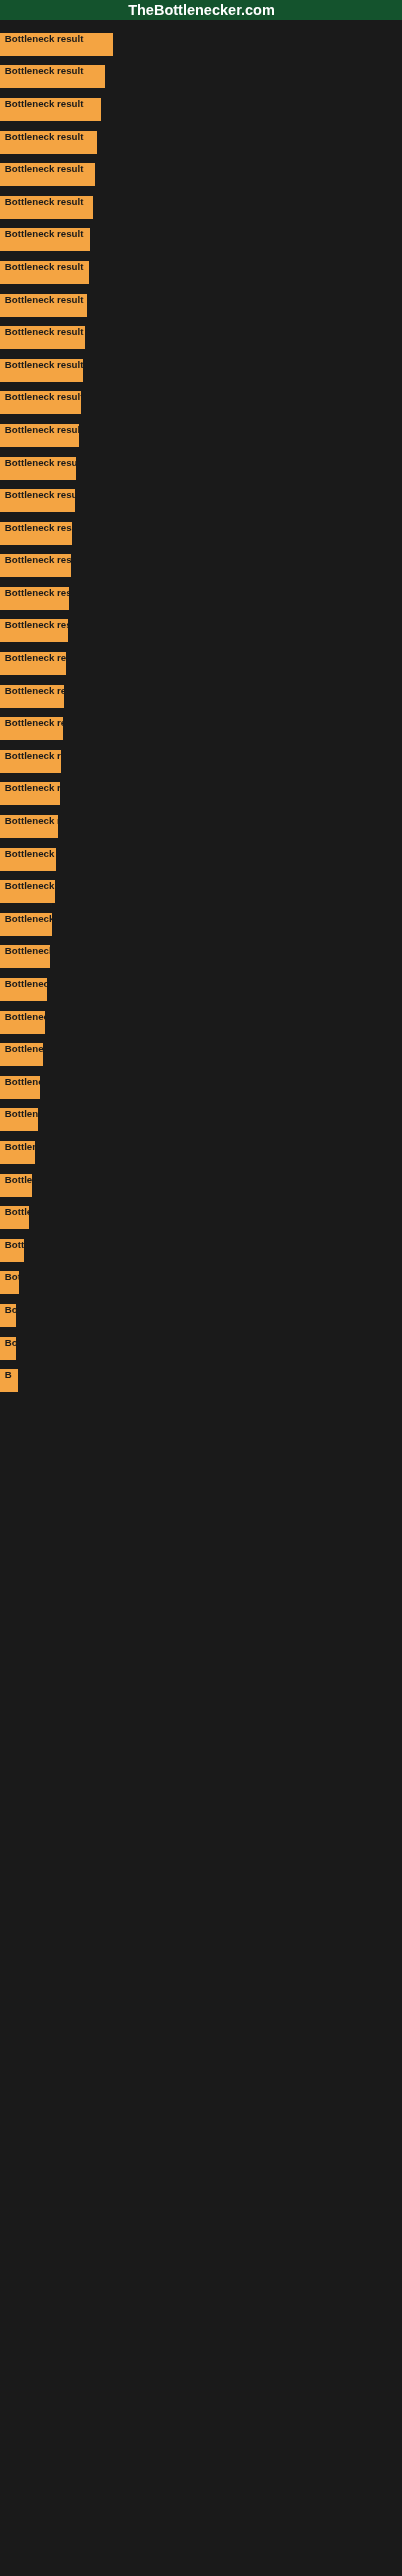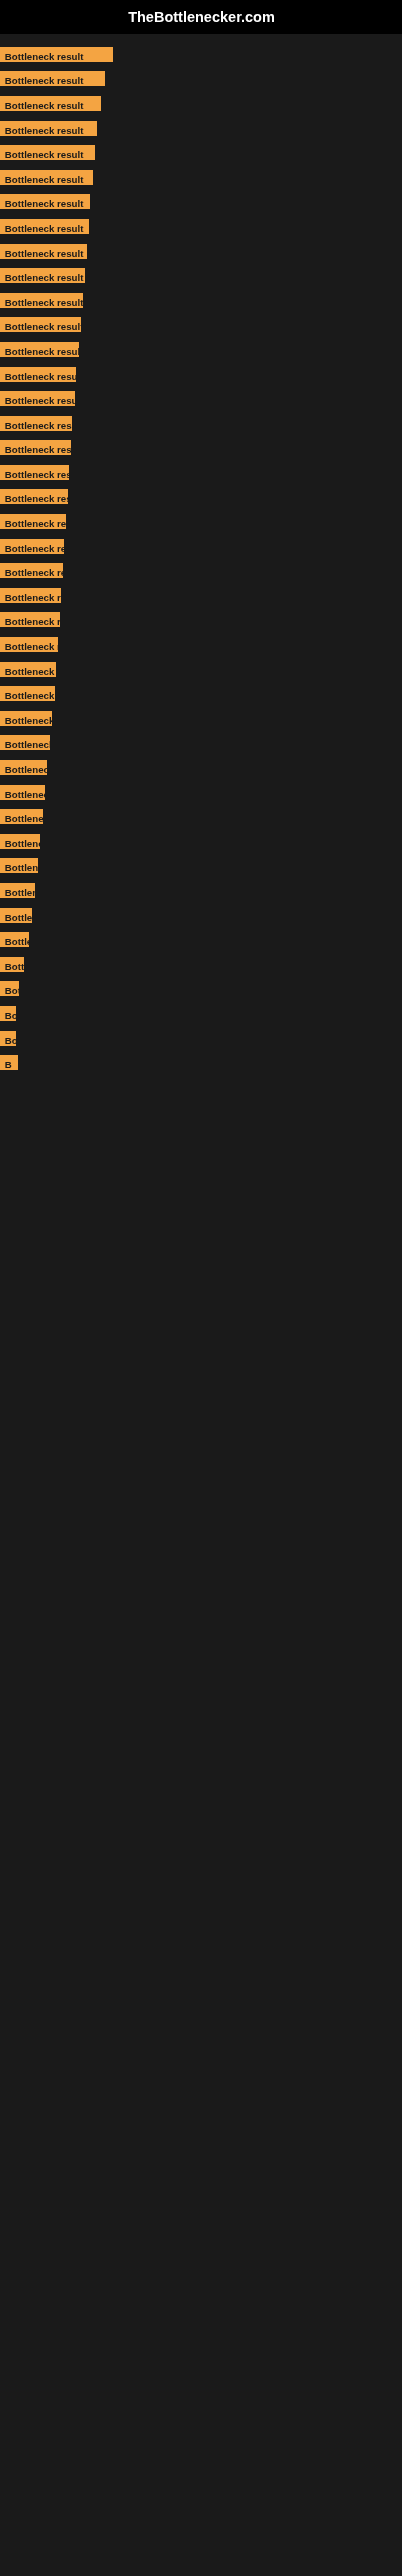--- a/index.html
+++ b/index.html
@@ -14,42 +14,42 @@
       background-color: #1a1a1a;
       font-family: Arial, sans-serif;
       position: relative;
     }
 
     .site-title {
       text-align: center;
       color: #ffffff;
       font-size: 14.5px;
       font-weight: bold;
-      padding: 9px 0;
-      background-color: #000000;
+      padding: 2px 0;
+      background-color: #14532d;
     }
 
     .bars-container {
       padding: 8px 0;
       display: flex;
       flex-direction: column;
       gap: 0px;
     }
 
     .bar-row {
       display: flex;
       align-items: center;
       padding: 4.8px 0;
     }
 
     .bar {
-      height: 15px;
+      height: 23px;
       background-color: #f4a442;
       display: flex;
-      align-items: flex-end;
+      align-items: flex-start;
       padding: 0 4.8px;
       min-width: 16px;
       overflow: hidden;
     }
 
     .bar-label {
       color: #1a1a1a;
       font-size: 9.7px;
       font-weight: bold;
       white-space: nowrap;

